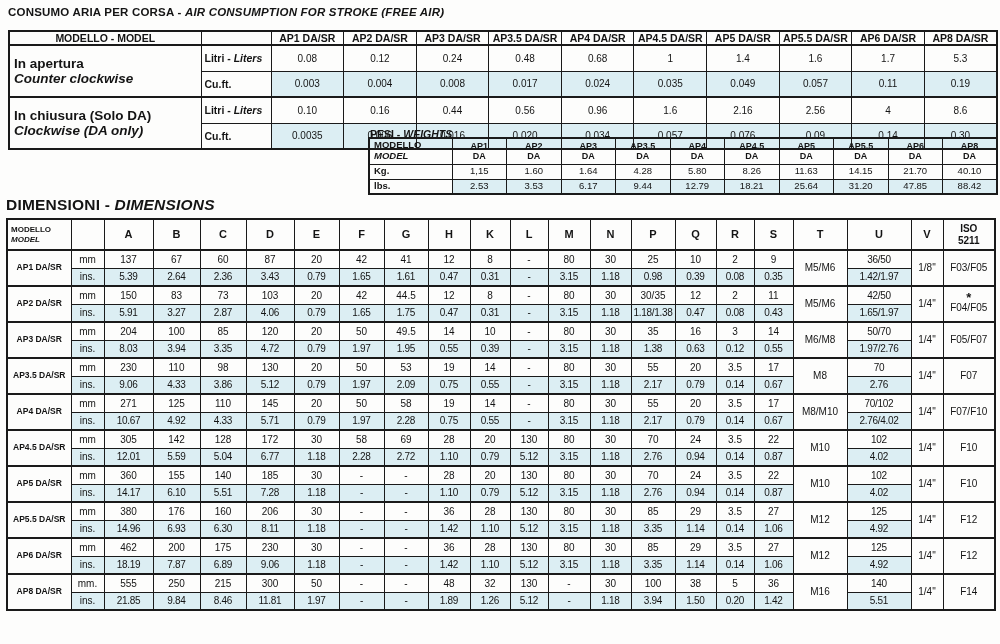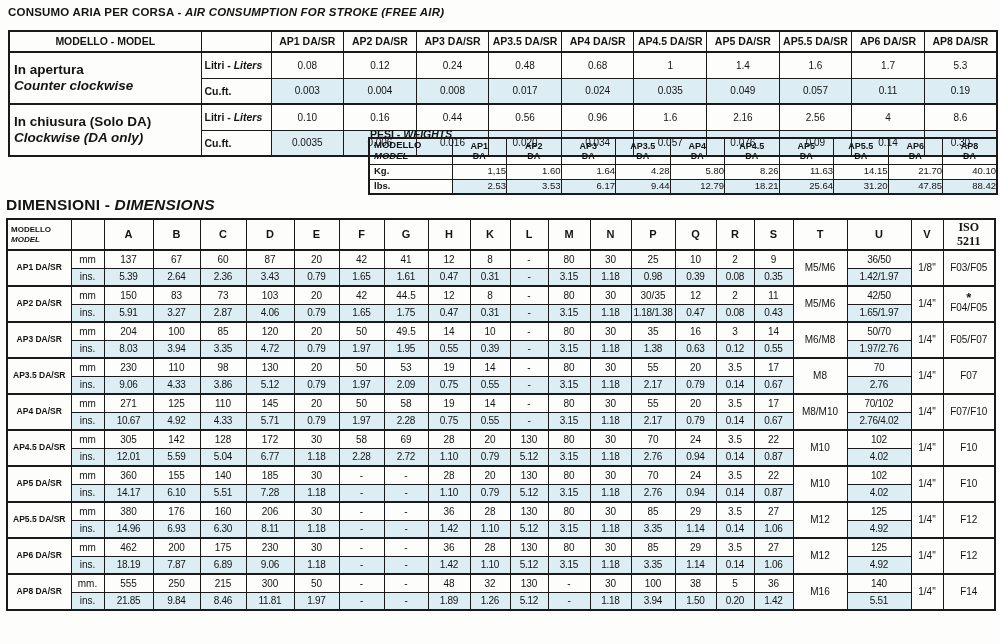--- a/index.html
+++ b/index.html
@@ -14,41 +14,41 @@
   .tint{background:#dceef3;}
 
   
   #main-title{left:8px;top:6px;font-size:11.5px;font-weight:bold;letter-spacing:.2px;}
   #weights-title{left:370px;top:128px;font-size:10.5px;font-weight:bold;}
   #dim-title{left:6px;top:196px;font-size:15.5px;font-weight:bold;letter-spacing:.2px;}
 
   
   #consumption{left:8px;top:30px;width:990px;}
   #consumption tr{height:26px;}
-  #consumption tr.hd{height:21px;}
+  #consumption tr.hd{height:14px;}
   #consumption th{font-size:10.5px;font-weight:bold;}
   #consumption td{font-size:10px;}
   #consumption td.lab{text-align:left;padding-left:4px;font-size:13.5px;font-weight:bold;}
   #consumption td.unit{text-align:left;padding-left:3px;font-size:10.5px;font-weight:bold;}
 
   
   #weights{left:368px;top:137px;width:630px;}
   #weights tr{height:15px;}
   #weights tr.hd{height:26px;}
   #weights th{font-size:9px;font-weight:bold;}
-  #weights td{font-size:9.5px;text-align:right;}
+  #weights td{font-size:9.5px;}
   #weights .lab{text-align:left;padding-left:4px;font-size:9.5px;font-weight:bold;}
 
   
   #dims{left:6px;top:218px;width:990px;}
   #dims tr{height:18px;}
   #dims tr.hd{height:31px;}
   #dims th{font-size:11px;font-weight:bold;}
   #dims th.small{font-size:8px;text-align:left;padding-left:3px;}
-  #dims th.iso{font-size:12px;font-family:Liberation Serif, serif;}
+  #dims th.iso{font-size:10px;}
   #dims td{font-size:10px;}
   #dims td.mod{font-size:8.5px;font-weight:bold;}
   #dims td.ustk{letter-spacing:-0.3px;}
   .star{font-weight:bold;font-size:13px;line-height:7px;height:8px;}
 </style>
 </head>
 <body>
 
 <div class="abs" id="main-title"><span>CONSUMO ARIA PER CORSA -</span> <span class="it">AIR CONSUMPTION FOR STROKE (FREE AIR)</span></div>
 

